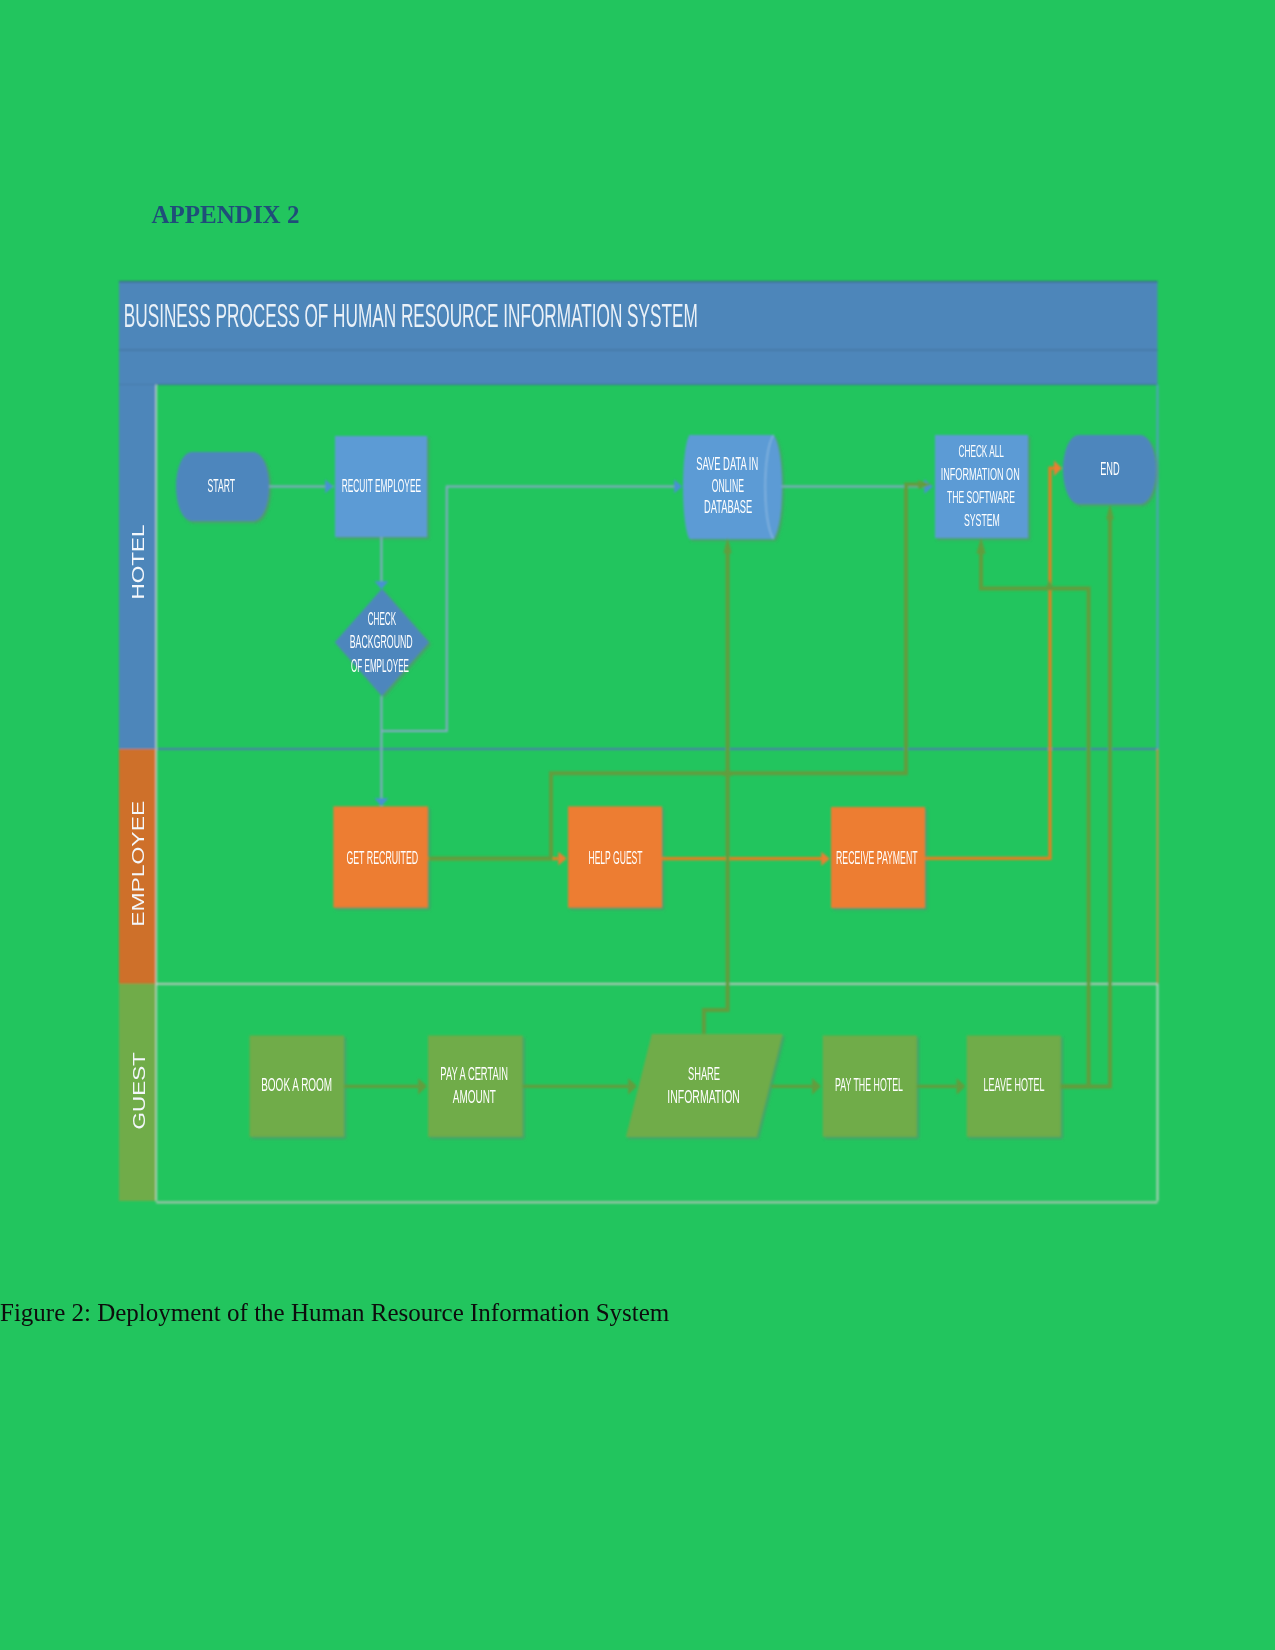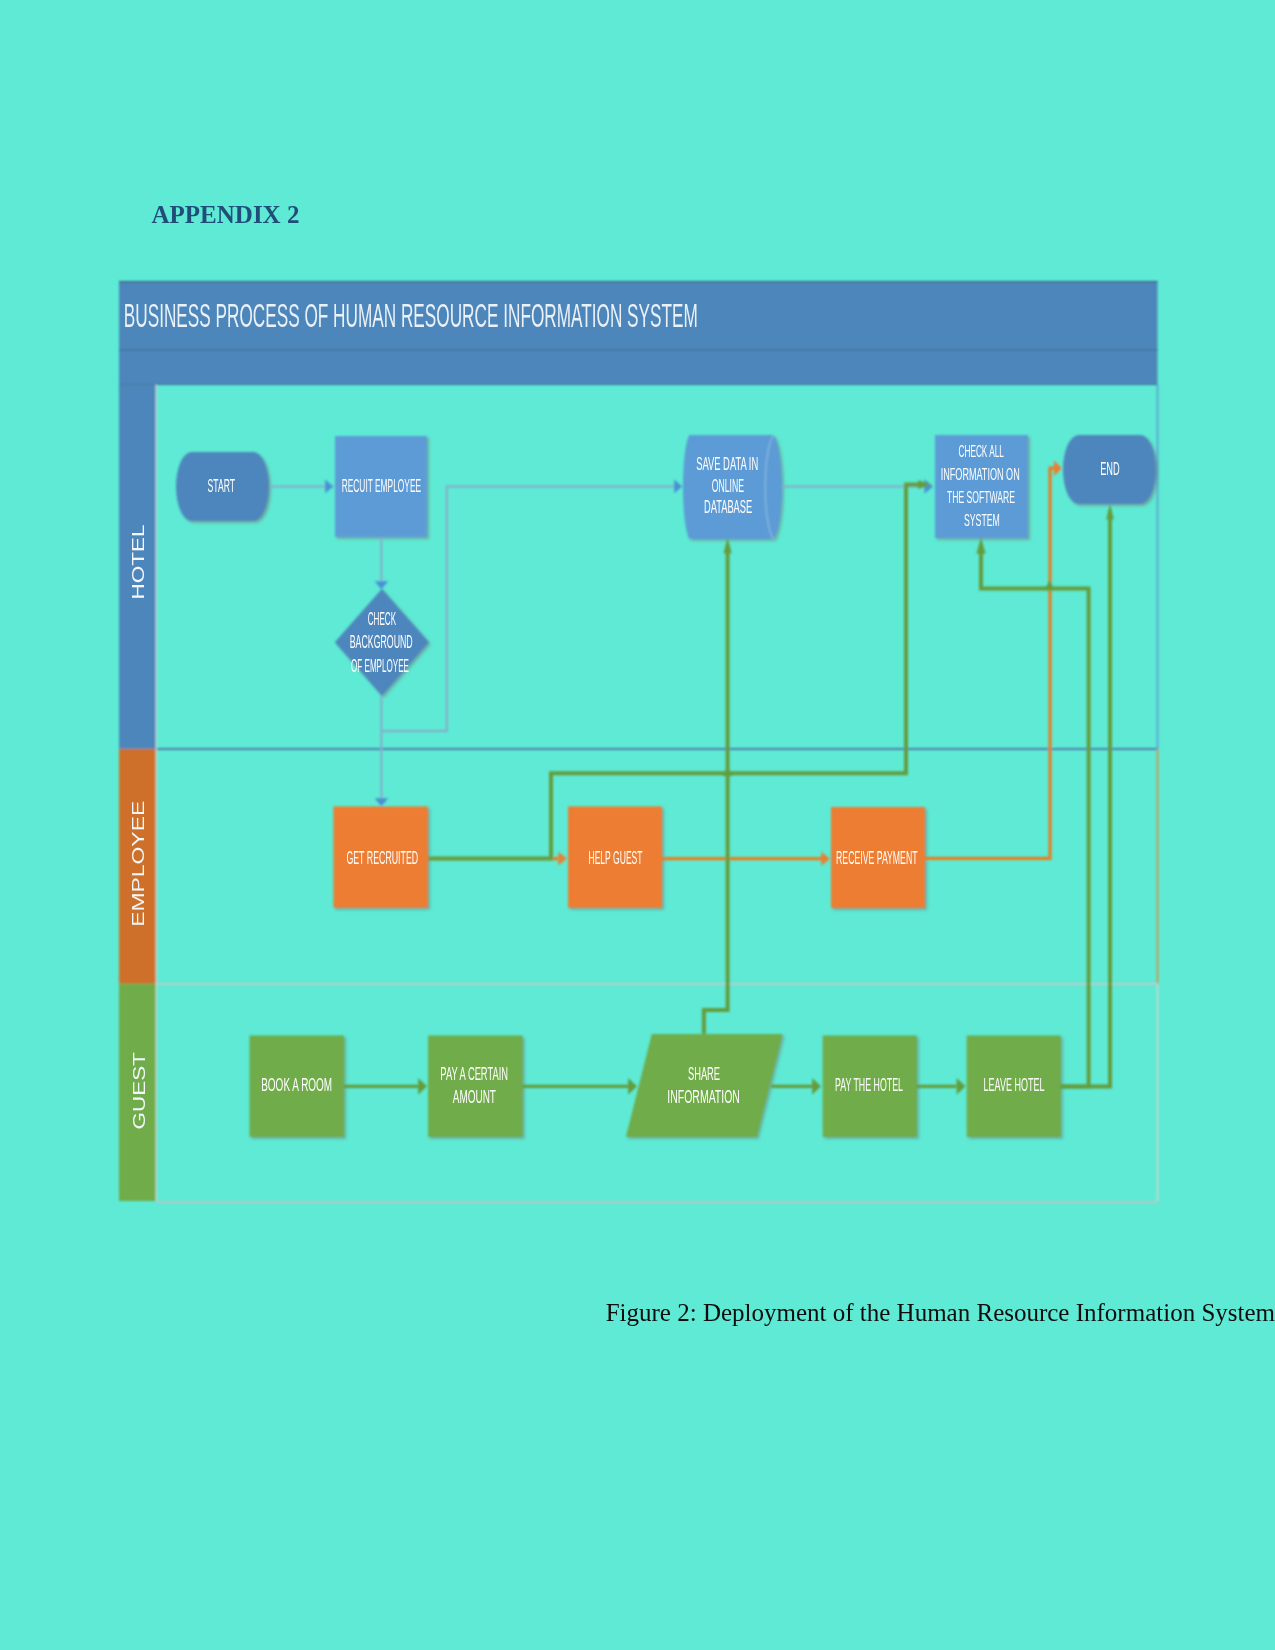--- a/index.html
+++ b/index.html
@@ -1,22 +1,22 @@
 <!DOCTYPE html>
 <html><head>
 <meta charset="utf-8">
 <title>Appendix 2</title>
 <style>
   html,body{margin:0;padding:0;background:#ffffff;}
   body{width:1275px;height:1650px;position:relative;overflow:hidden;
        font-family:"Liberation Sans",sans-serif;-webkit-font-smoothing:antialiased;}
-  .page{position:absolute;left:0;top:0;width:1275px;height:1650px;background:#5eead4;}
+  .page{position:absolute;left:0;top:0;width:1275px;height:1650px;background:#22c55e;}
   #appendix-title{position:absolute;left:151.5px;top:203px;font-family:"Liberation Serif",serif;
       font-weight:bold;font-size:25px;color:#1F4E79;white-space:nowrap;line-height:24px;}
-  #figure-caption{position:absolute;left:0;top:1300px;width:1275px;text-align:right;
+  #figure-caption{position:absolute;left:0;top:1300px;width:1275px;text-align:left;
       font-family:"Liberation Serif",serif;font-size:25px;color:#0d0d0d;line-height:25px;}
   #diagram-svg{position:absolute;left:0;top:0;}
   .nodetext{font-family:"Liberation Sans",sans-serif;fill:#ffffff;text-anchor:middle;}
 </style>
 </head>
 <body>
 
 <div class="page">
   <div id="appendix-title">APPENDIX 2</div>
 <svg id="diagram-svg" width="1275" height="1650" viewBox="0 0 1275 1650">

